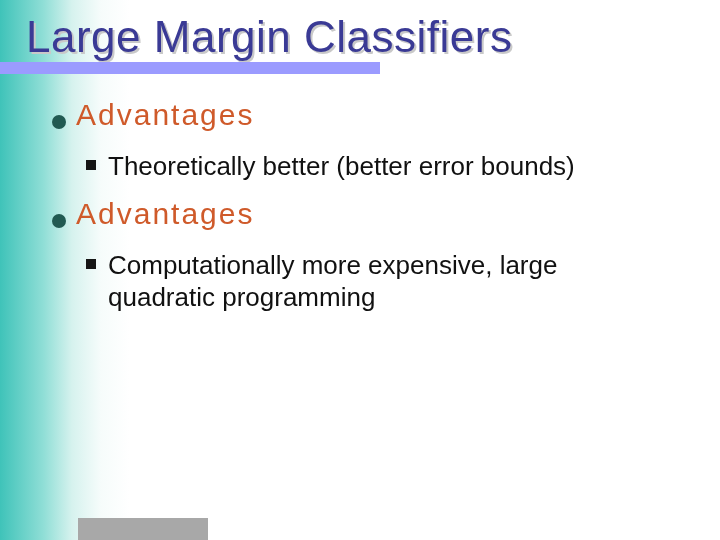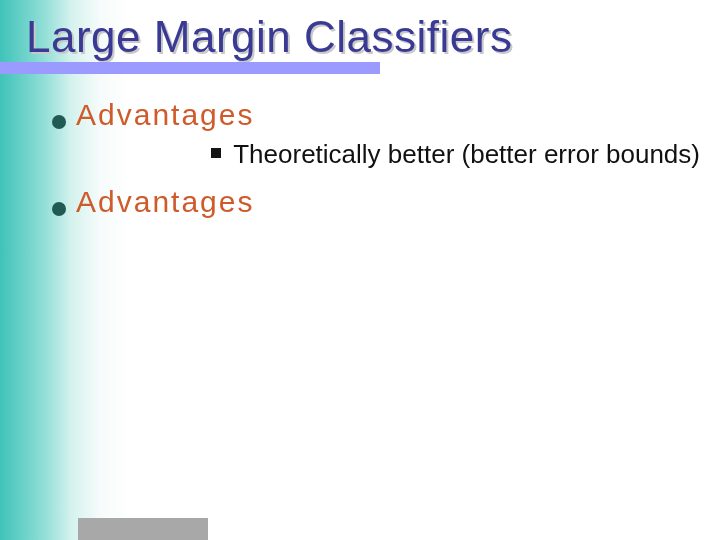--- a/index.html
+++ b/index.html
@@ -69,23 +69,22 @@
   .l1 .text {
     font-size: 30px;
     color: #cf5a2a;
     letter-spacing: 2px;
     font-weight: 400;
   }
   .l2 {
     display: flex;
     align-items: flex-start;
     margin-left: 34px;
-    margin-top: 6px;
+    margin-top: 18px;
     margin-bottom: 14px;
-    justify-content: flex-end;
   }
   .l2 .sq {
     width: 10px;
     height: 10px;
     background: #151515;
     flex: 0 0 auto;
     margin-right: 12px;
     margin-top: 10px;
   }
   .l2 .text {
@@ -119,17 +118,21 @@
     </div>
     <div class="l2">
       <span class="sq"></span>
       <span class="text">Theoretically better (better error bounds)</span>
     </div>
 
     <div class="l1">
       <span class="bullet"></span>
       <span class="text">Advantages</span>
     </div>
+    <div class="l2">
+      <span class="sq"></span>
+      <span class="text">Computationally more expensive,  large quadratic programming</span>
+    </div>
 
   </div>
 
   <div class="footer-block"></div>
 </div>
 
 </body></html>

